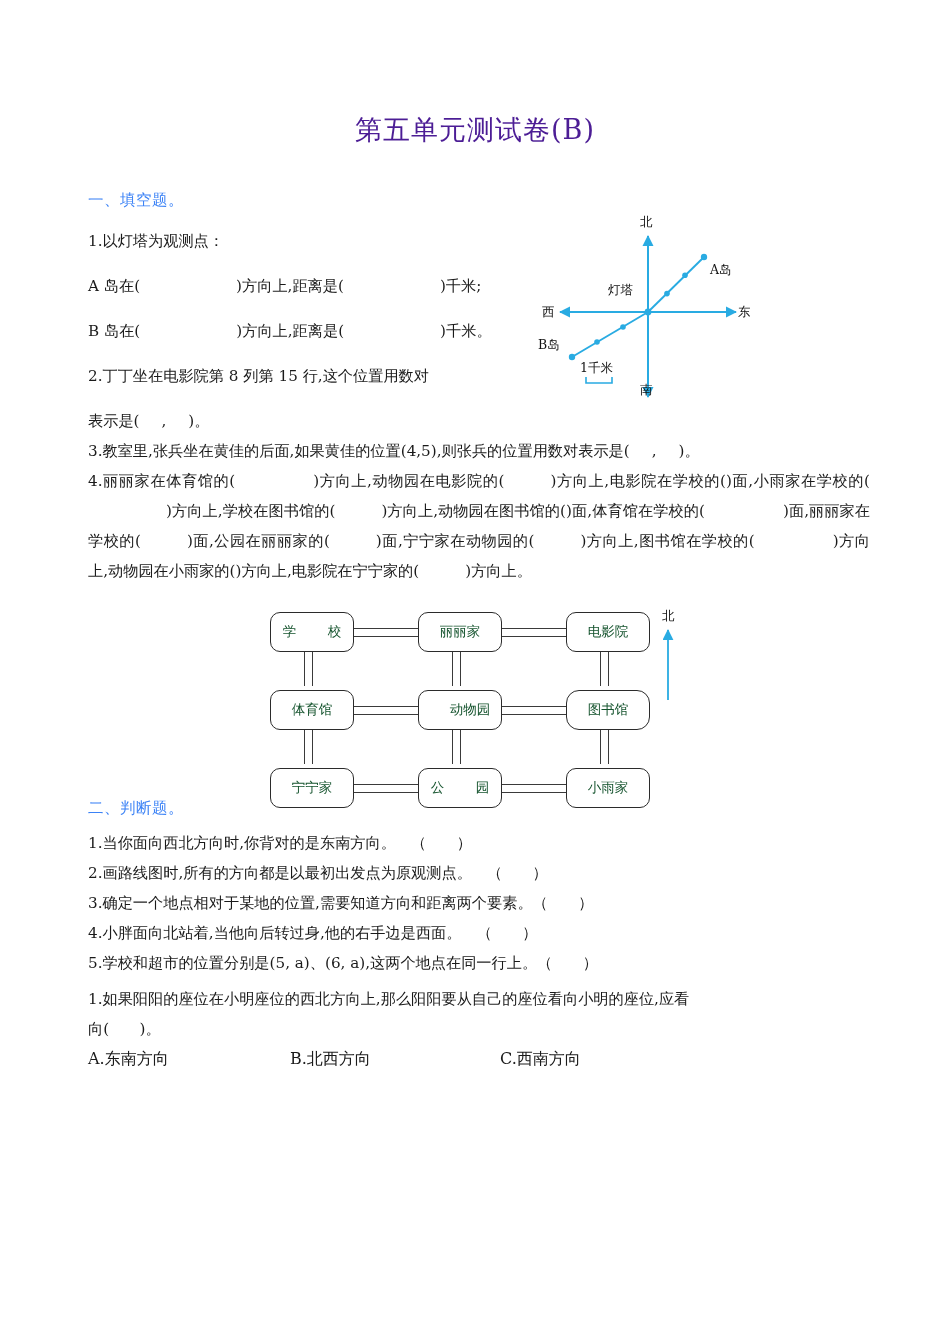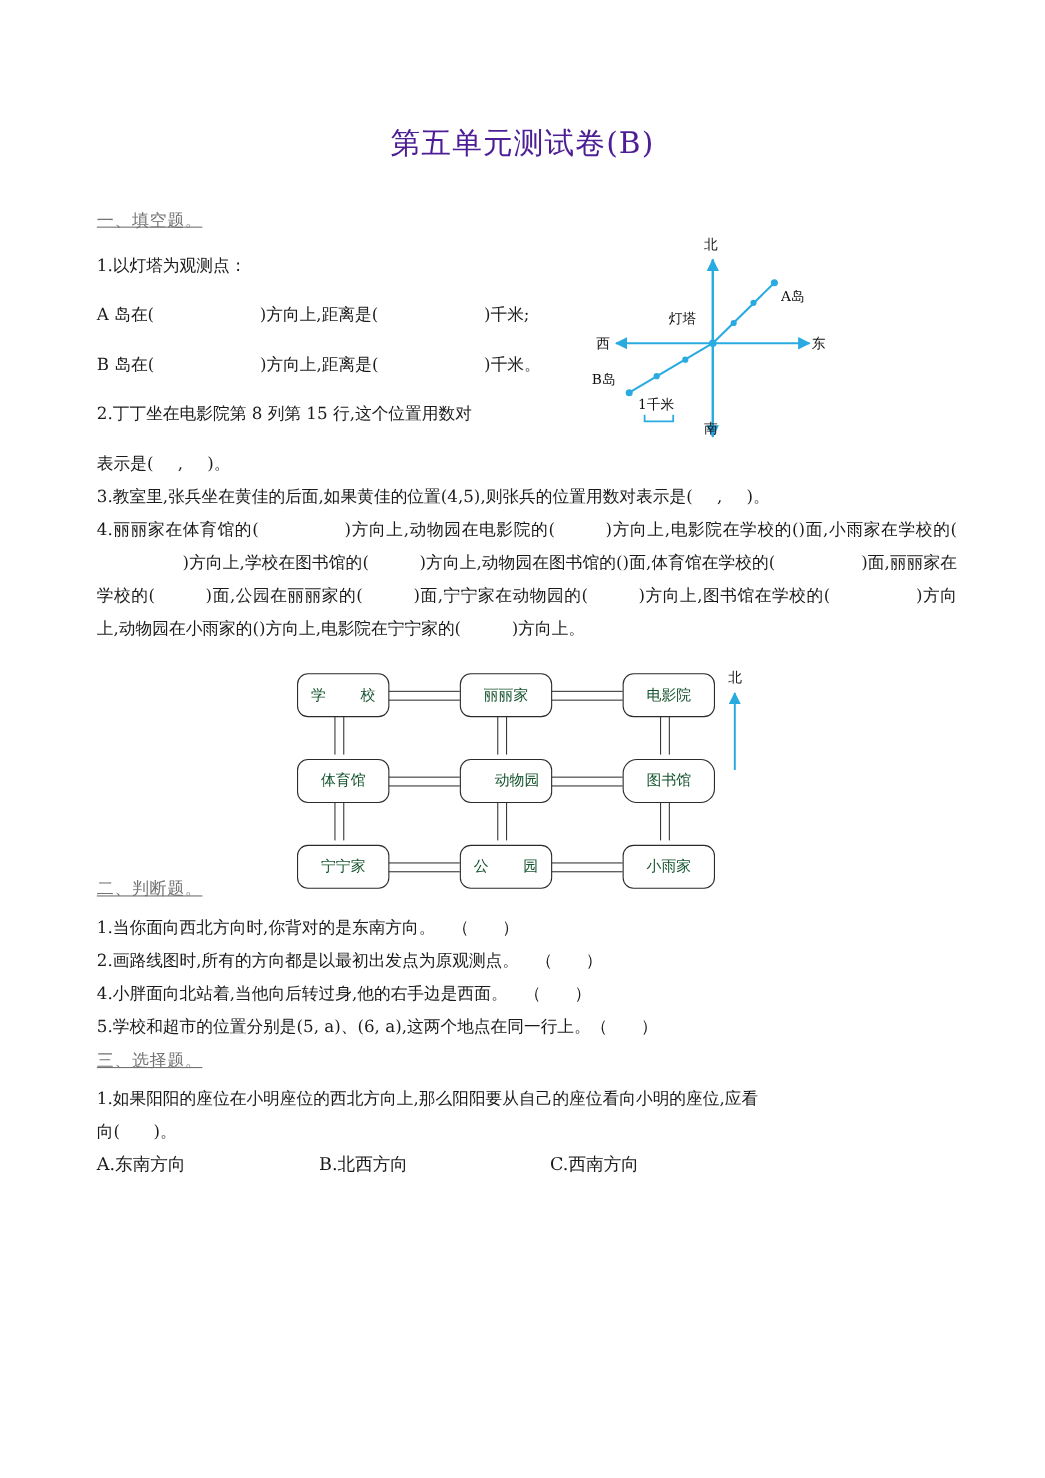--- a/index.html
+++ b/index.html
@@ -31,25 +31,24 @@
     letter-spacing: 1px;
     color: #4c1d95;
   }
   .content {
     position: absolute;
     left: 88px;
     top: 190px;
     width: 782px;
   }
   .sec-head {
-    color: #737373;
+    color: #3b82f6;
     font-size: 15.5px;
     margin: 0 0 9px 0;
     letter-spacing: 0.5px;
-    text-decoration: underline;
   }
   .q {
     font-size: 15.2px;
     line-height: 30px;
     margin: 0;
     text-align: justify;
     text-justify: inter-character;
   }
   .q-narrow { width: 470px; margin-top: 15px; }
   .blank-s { display: inline-block; width: 22px; }
@@ -166,26 +165,26 @@
 
     <div class="q">
       <span>4.丽丽家在体育馆的(</span><span class="blank-l"></span><span>)方向上,动物园在电影院的(</span><span class="blank-m"></span><span>)方向上,电影院在学校的(</span><span>)面,小雨家在学校的(</span><span class="blank-l"></span><span>)方向上,学校在图书馆的(</span><span class="blank-m"></span><span>)方向上,动物园在图书馆的(</span><span>)面,体育馆在学校的(</span><span class="blank-l"></span><span>)面,丽丽家在学校的(</span><span class="blank-m"></span><span>)面,公园在丽丽家的(</span><span class="blank-m"></span><span>)面,宁</span><span>宁家在动物园的(</span><span class="blank-m"></span><span>)方向上,图书馆在学校的(</span><span class="blank-l"></span><span>)方向上,动物园在小雨家的(</span><span>)方向上,电影院在宁宁家的(</span><span class="blank-m"></span><span>)方向上。</span>
     </div>
 
     <div style="height:212px"></div>
 
     <div class="sec-head">二、判断题。</div>
     <div class="q">1.当你面向西北方向时,你背对的是东南方向。　（　　）</div>
     <div class="q">2.画路线图时,所有的方向都是以最初出发点为原观测点。　（　　）</div>
+    <div class="q">3.确定一个地点相对于某地的位置,需要知道方向和距离两个要素。（　　）</div>
     <div class="q">4.小胖面向北站着,当他向后转过身,他的右手边是西面。　（　　）</div>
     <div class="q">5.学校和超市的位置分别是(5, a)、(6, a),这两个地点在同一行上。（　　）</div>
 
     <div class="spacer-6"></div>
 
-    <div class="sec-head">三、选择题。</div>
     <div class="q">1.如果阳阳的座位在小明座位的西北方向上,那么阳阳要从自己的座位看向小明的座位,应看</div>
     <div class="q">向(　　)。</div>
     <div class="opts">
       <span>A.东南方向</span>
       <span>B.北西方向</span>
       <span>C.西南方向</span>
     </div>
 
   </div>
 

